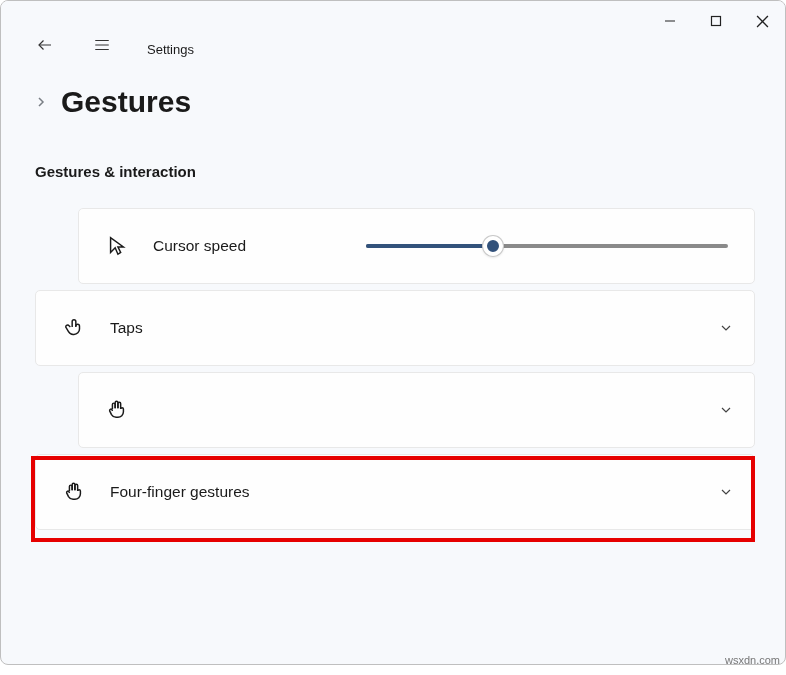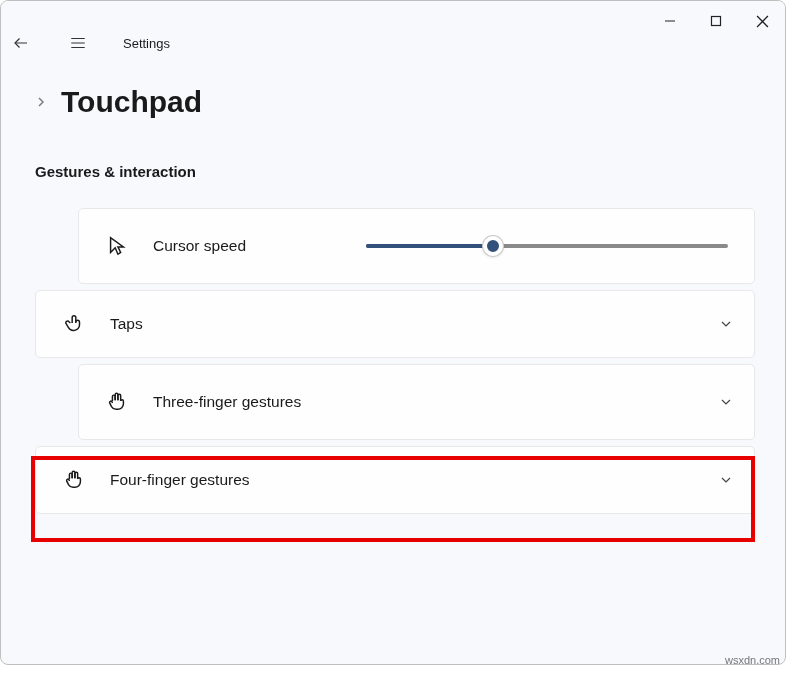--- a/index.html
+++ b/index.html
@@ -31,23 +31,23 @@
     width: 46px;
     height: 40px;
     display: flex;
     align-items: center;
     justify-content: center;
     color: #222;
   }
   .toolbar {
     height: 28px;
     display: flex;
-    align-items: center;
+    align-items: flex-end;
     gap: 33px;
-    padding: 0 22px 0 8px;
+    padding: 0 22px 0 32px;
     margin-top: -12px;
   }
   .toolbar .icon-btn {
     width: 24px;
     height: 24px;
     display: flex;
     align-items: center;
     justify-content: center;
     color: #333;
   }
@@ -77,21 +77,21 @@
     margin-bottom: 28px;
   }
   .card {
     background: #fefefe;
     border: 1px solid #e8e8e8;
     border-radius: 5px;
     display: flex;
     align-items: center;
     padding: 0 20px 0 24px;
     margin-bottom: 6px;
-    height: 68px;
+    height: 76px;
     position: relative;
   }
   .card.tall { height: 76px; margin-left: 43px; }
   .card .icon {
     width: 28px;
     height: 28px;
     display: flex;
     align-items: center;
     justify-content: center;
     margin-right: 22px;
@@ -207,21 +207,21 @@
   </div>
 
   <div class="content">
 
     <div class="breadcrumb">
       <span class="sep">
         <svg width="12" height="16" viewBox="0 0 24 24" fill="none" stroke="#7a7f85" stroke-width="3">
             <polyline points="8 4 16 12 8 20"></polyline>
           </svg>
       </span>
-      <span class="current">Touchpad</span>
+      <span class="current">Gestures</span>
     </div>
 
     <div class="section-title">Gestures &amp; interaction</div>
 
     <div class="card tall">
       <div class="icon">
         <svg width="22" height="22" viewBox="0 0 24 24" fill="none" stroke="currentColor" stroke-width="1.6">
             <path d="M5 3 L5 19 L10 14 L13 21 L16 19 L13 13 L19 13 Z"></path>
           </svg>
       </div>
@@ -253,21 +253,20 @@
 
     <div class="card tall">
       <div class="icon">
         <svg width="22" height="22" viewBox="0 0 24 24" fill="none" stroke="currentColor" stroke-width="1.6">
             <path d="M7 11 V6 a1.5 1.5 0 1 1 3 0 V10"></path>
             <path d="M10 10 V4 a1.5 1.5 0 1 1 3 0 V10"></path>
             <path d="M13 10 V5 a1.5 1.5 0 1 1 3 0 V11"></path>
             <path d="M16 11 a1.5 1.5 0 1 1 3 0 v3 a6 6 0 0 1 -6 6 h-2 a6 6 0 0 1 -5 -3 l-2 -4 a1.5 1.5 0 0 1 2.5 -1.5 L7 13"></path>
           </svg>
       </div>
-      <div class="label">Three-finger gestures</div>
       <div class="chev">
         <svg width="16" height="16" viewBox="0 0 24 24" fill="none" stroke="currentColor" stroke-width="1.8">
             <polyline points="6 9 12 15 18 9"></polyline>
           </svg>
       </div>
     </div>
 
     <div class="card">
       <div class="icon">
         <svg width="22" height="22" viewBox="0 0 24 24" fill="none" stroke="currentColor" stroke-width="1.6">

